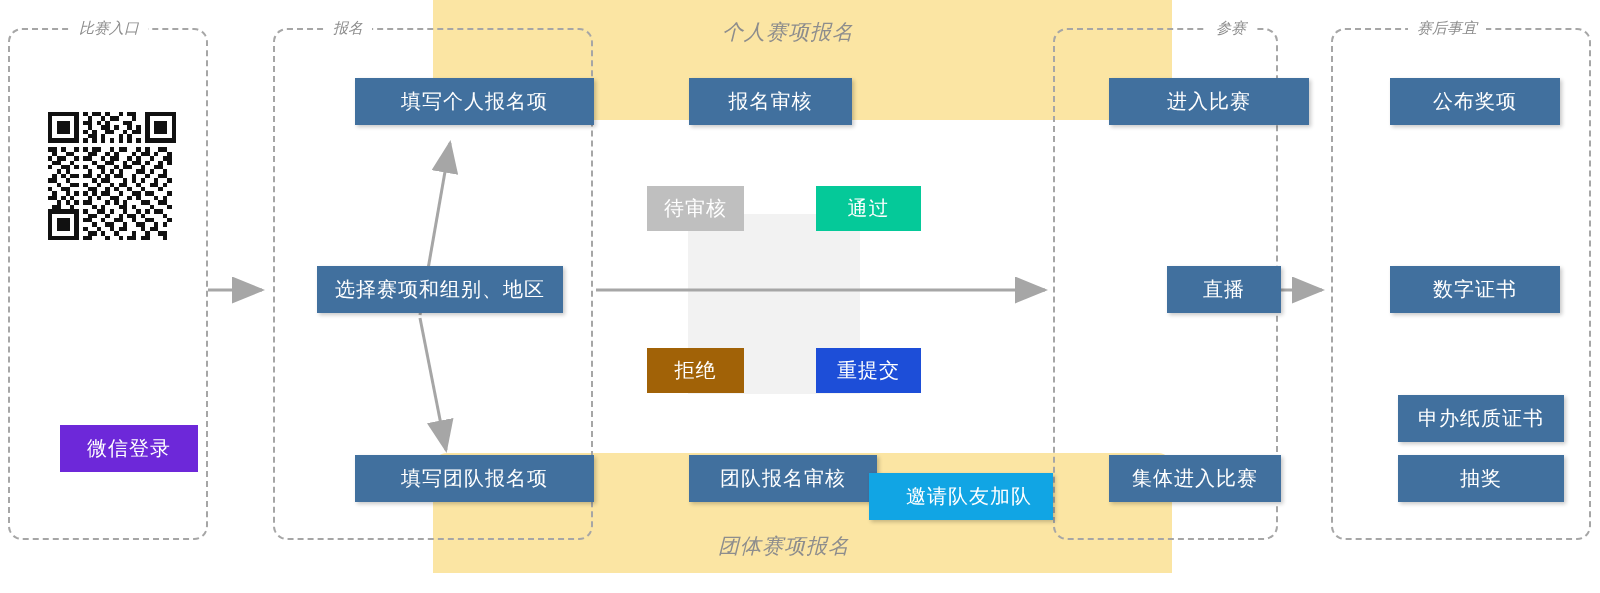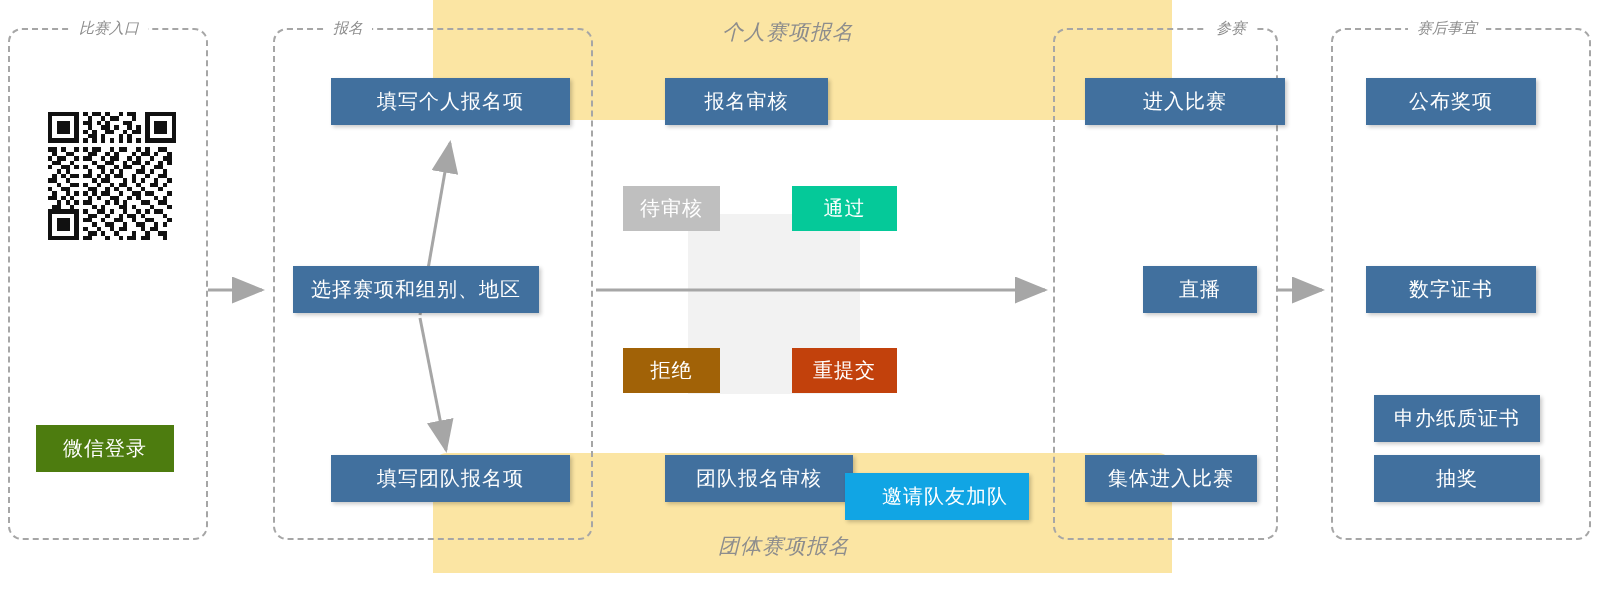--- a/index.html
+++ b/index.html
@@ -57,27 +57,28 @@
     position:absolute;
     display:flex;
     align-items:center;
     justify-content:center;
     color:#ffffff;
     font-size:20px;
     letter-spacing:1px;
     white-space:nowrap;
     box-sizing:border-box;
     z-index:5;
+    margin-left:24px;
   }
   .node.blue{background:#41709E;}
   .node.teal{background:#05C999;}
-  .node.lgreen{background:#4d7c0f;}
+  .node.lgreen{background:#6d28d9;}
   .node.gray{background:#BFBFBF;}
   .node.red{background:#a16207;}
-  .node.yellow{background:#c2410c;}
+  .node.yellow{background:#1d4ed8;}
   .node.cyan{background:#11A5E4;}
 
   
   .node.shadow{box-shadow:2px 2px 4px rgba(0,0,0,.22);}
 
   
   .greyfill{
     position:absolute;
     background:#F2F2F2;
     z-index:2;

